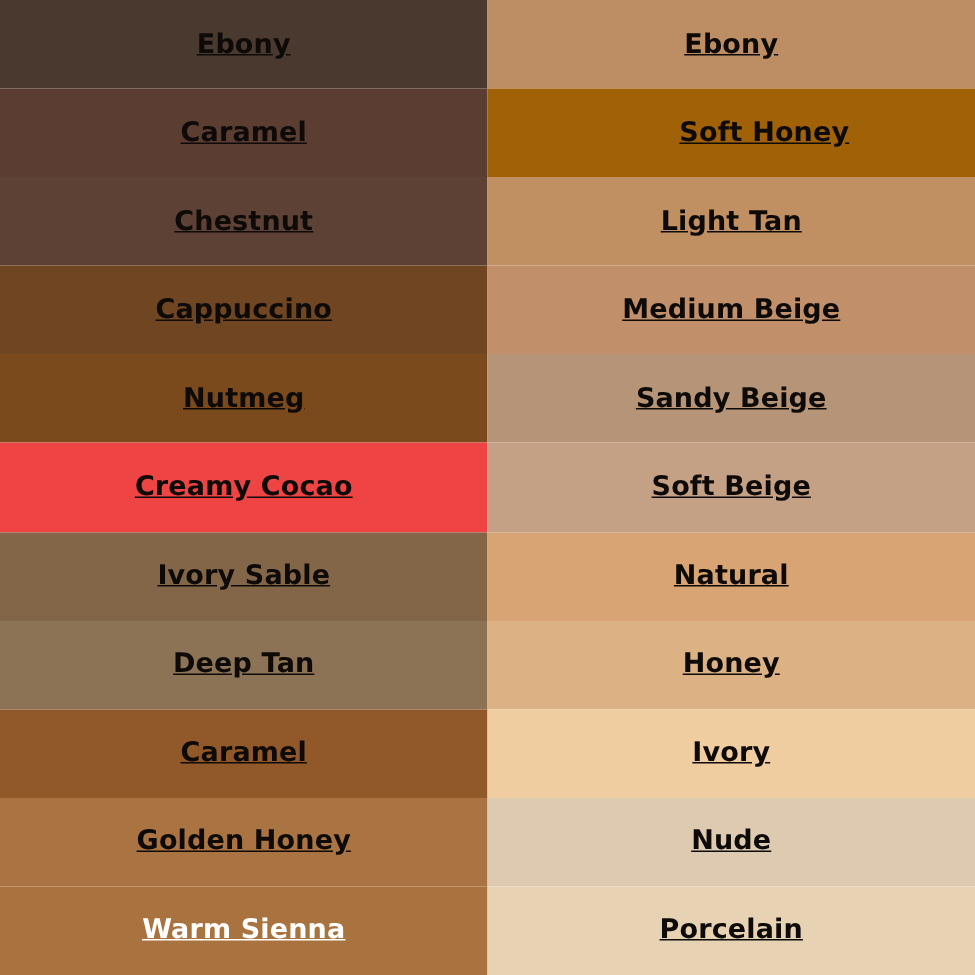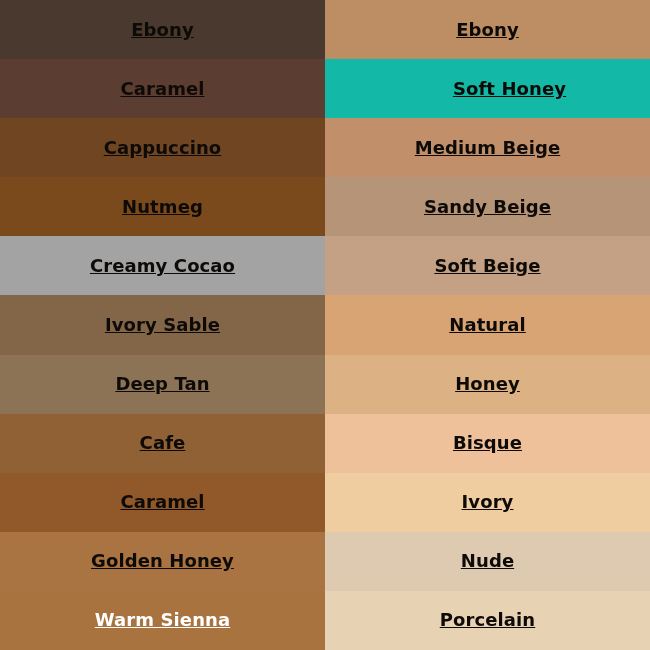--- a/index.html
+++ b/index.html
@@ -63,46 +63,54 @@
     </div>
     <div class="swatch-cell" style="background-color: rgb(189, 141, 99);">
       <span class="swatch-label" style="color: rgb(13, 10, 8);">Ebony</span>
     </div>
   </div>
 
   <div class="swatch-row">
     <div class="swatch-cell" style="background-color: rgb(91, 61, 49);">
       <span class="swatch-label" style="color: rgb(13, 10, 8);">Caramel</span>
     </div>
-    <div class="swatch-cell" style="background-color: #14b8a6; padding-left: 44px;">
+    <div class="swatch-cell" style="background-color: #a16207; padding-left: 44px;">
       <span class="swatch-label" style="color: rgb(13, 10, 8);">Soft Honey</span>
     </div>
   </div>
 
+  <div class="swatch-row">
+    <div class="swatch-cell" style="background-color: rgb(94, 65, 53);">
+      <span class="swatch-label" style="color: rgb(13, 10, 8);">Chestnut</span>
+    </div>
+    <div class="swatch-cell" style="background-color: rgb(192, 143, 98);">
+      <span class="swatch-label" style="color: rgb(13, 10, 8);">Light Tan</span>
+    </div>
+  </div>
 
   <div class="swatch-row">
     <div class="swatch-cell" style="background-color: rgb(111, 70, 33);">
       <span class="swatch-label" style="color: rgb(13, 10, 8);">Cappuccino</span>
     </div>
     <div class="swatch-cell" style="background-color: rgb(193, 144, 106);">
       <span class="swatch-label" style="color: rgb(13, 10, 8);">Medium Beige</span>
     </div>
   </div>
 
   <div class="swatch-row">
     <div class="swatch-cell" style="background-color: rgb(123, 74, 28);">
       <span class="swatch-label" style="color: rgb(13, 10, 8);">Nutmeg</span>
     </div>
     <div class="swatch-cell" style="background-color: rgb(181, 148, 120);">
       <span class="swatch-label" style="color: rgb(13, 10, 8);">Sandy Beige</span>
     </div>
   </div>
 
   <div class="swatch-row">
-    <div class="swatch-cell" style="background-color: #a3a3a3; justify-content: center;">
+    <div class="swatch-cell" style="background-color: #ef4444; justify-content: center;">
       <span class="swatch-label" style="color: rgb(13, 10, 8);">Creamy Cocao</span>
     </div>
     <div class="swatch-cell" style="background-color: rgb(196, 161, 132);">
       <span class="swatch-label" style="color: rgb(13, 10, 8);">Soft Beige</span>
     </div>
   </div>
 
   <div class="swatch-row">
     <div class="swatch-cell" style="background-color: rgb(131, 102, 72);">
       <span class="swatch-label" style="color: rgb(13, 10, 8);">Ivory Sable</span>
@@ -114,28 +122,20 @@
 
   <div class="swatch-row">
     <div class="swatch-cell" style="background-color: rgb(140, 115, 85);">
       <span class="swatch-label" style="color: rgb(13, 10, 8);">Deep Tan</span>
     </div>
     <div class="swatch-cell" style="background-color: rgb(220, 177, 132);">
       <span class="swatch-label" style="color: rgb(13, 10, 8);">Honey</span>
     </div>
   </div>
 
-  <div class="swatch-row">
-    <div class="swatch-cell" style="background-color: rgb(143, 97, 52);">
-      <span class="swatch-label" style="color: rgb(13, 10, 8);">Cafe</span>
-    </div>
-    <div class="swatch-cell" style="background-color: rgb(238, 193, 155);">
-      <span class="swatch-label" style="color: rgb(13, 10, 8);">Bisque</span>
-    </div>
-  </div>
 
   <div class="swatch-row">
     <div class="swatch-cell" style="background-color: rgb(145, 89, 42);">
       <span class="swatch-label" style="color: rgb(13, 10, 8);">Caramel</span>
     </div>
     <div class="swatch-cell" style="background-color: rgb(240, 205, 161);">
       <span class="swatch-label" style="color: rgb(13, 10, 8);">Ivory</span>
     </div>
   </div>
 

